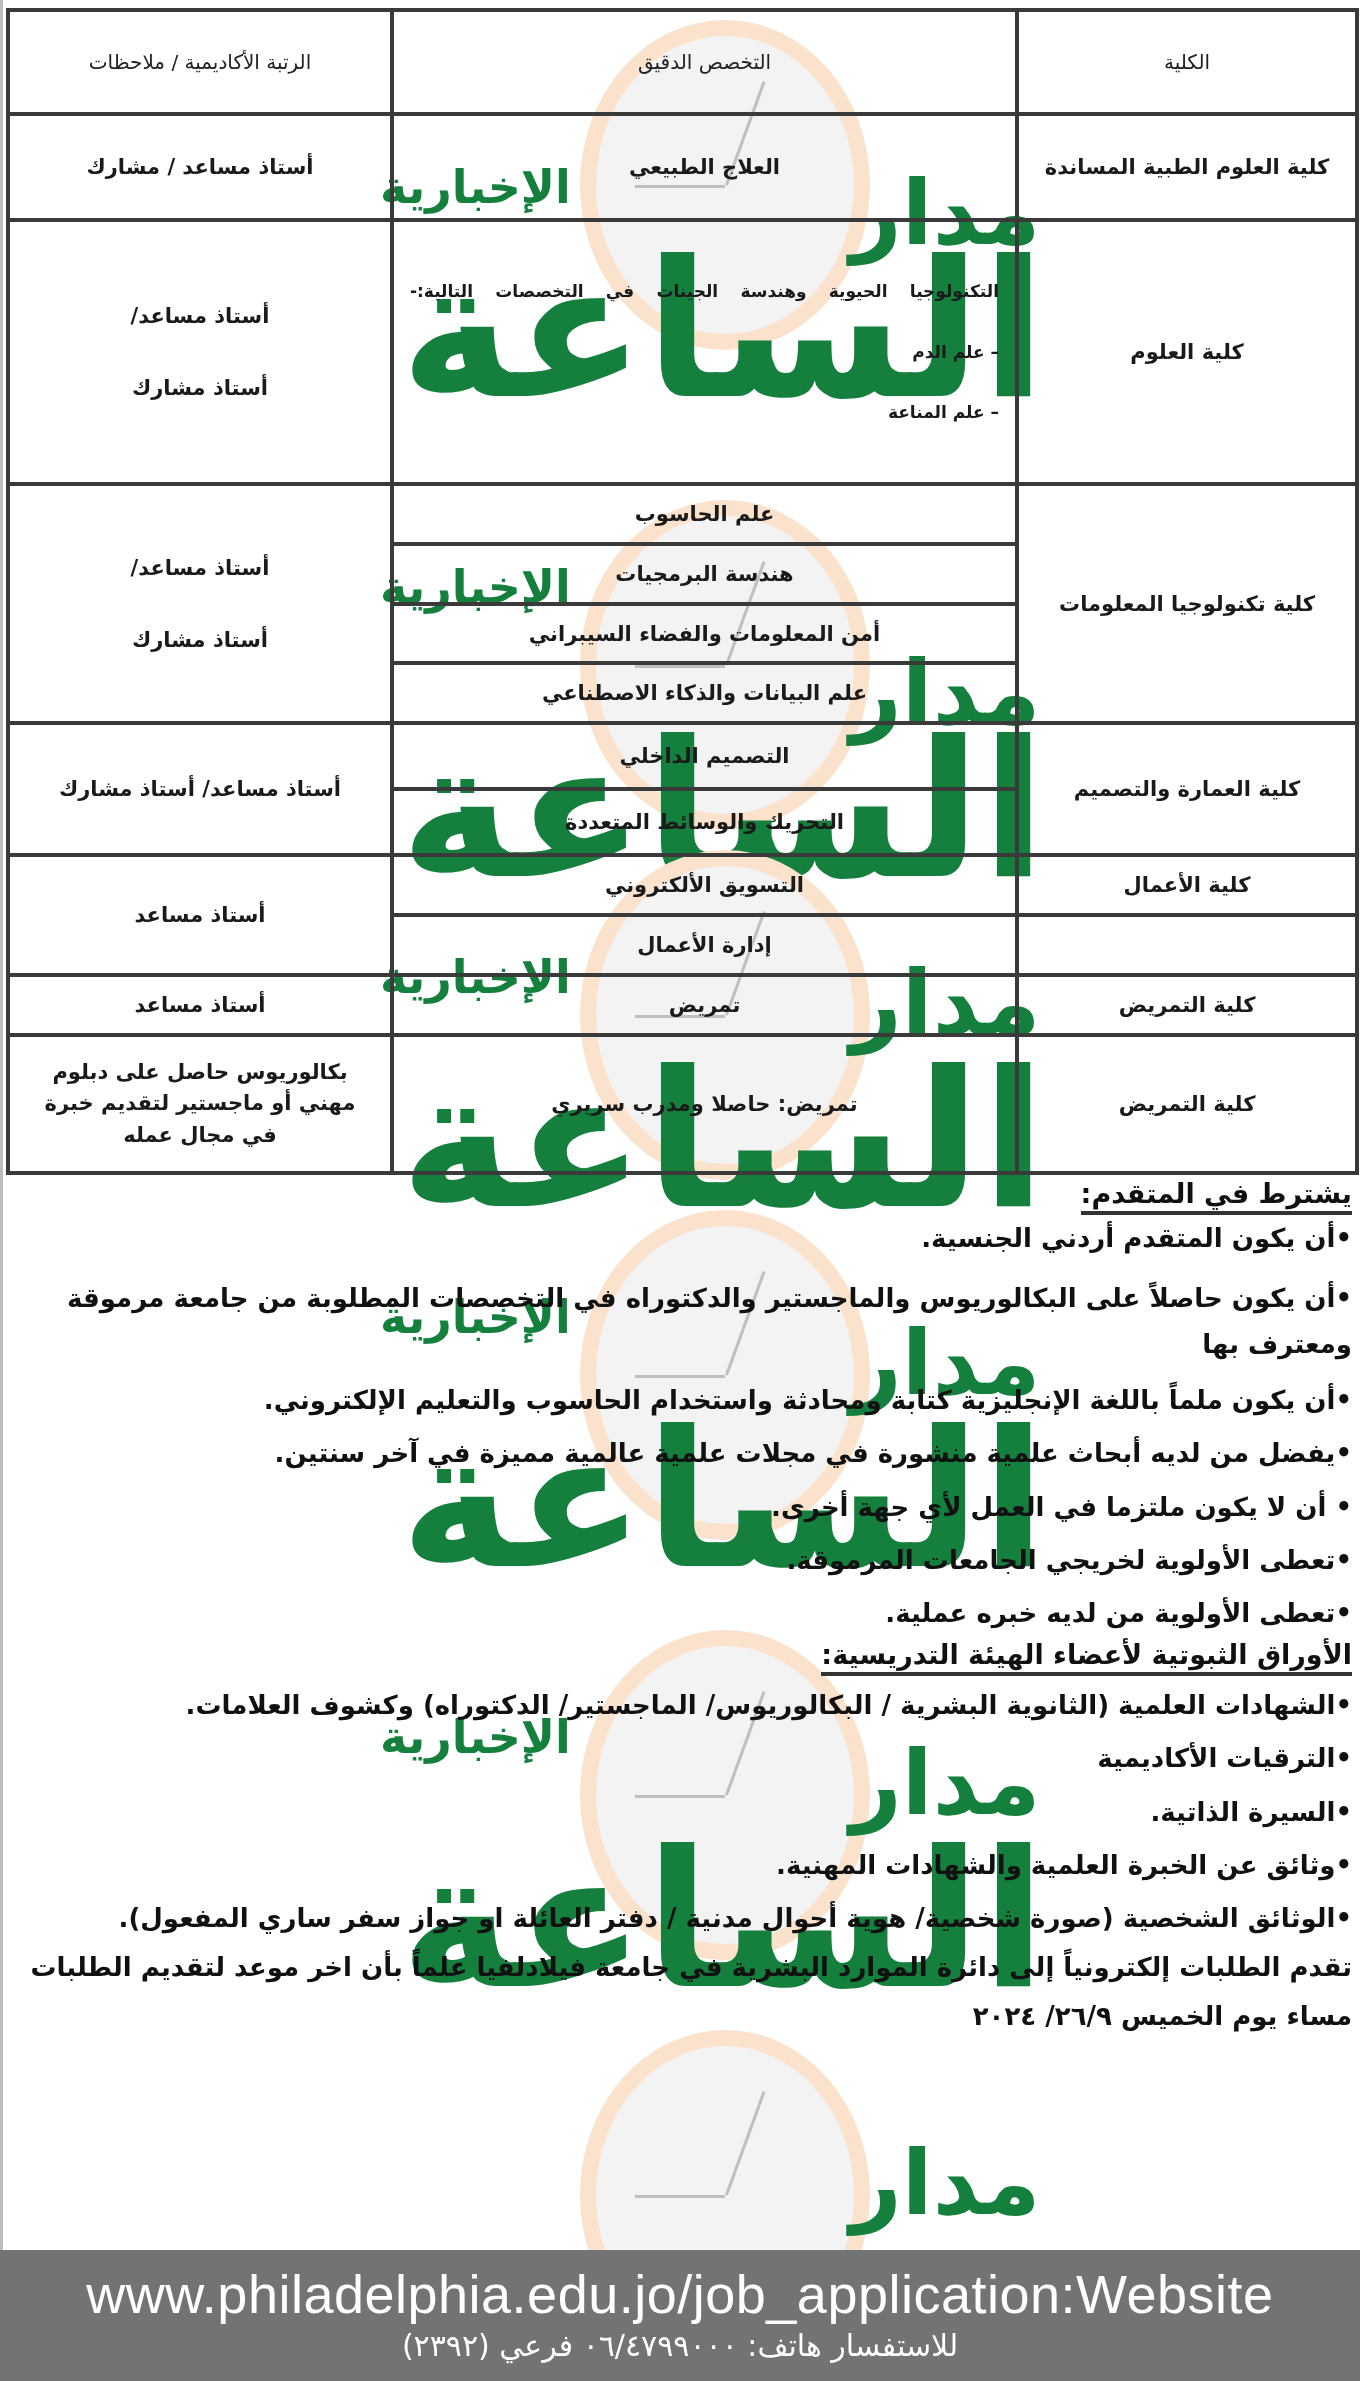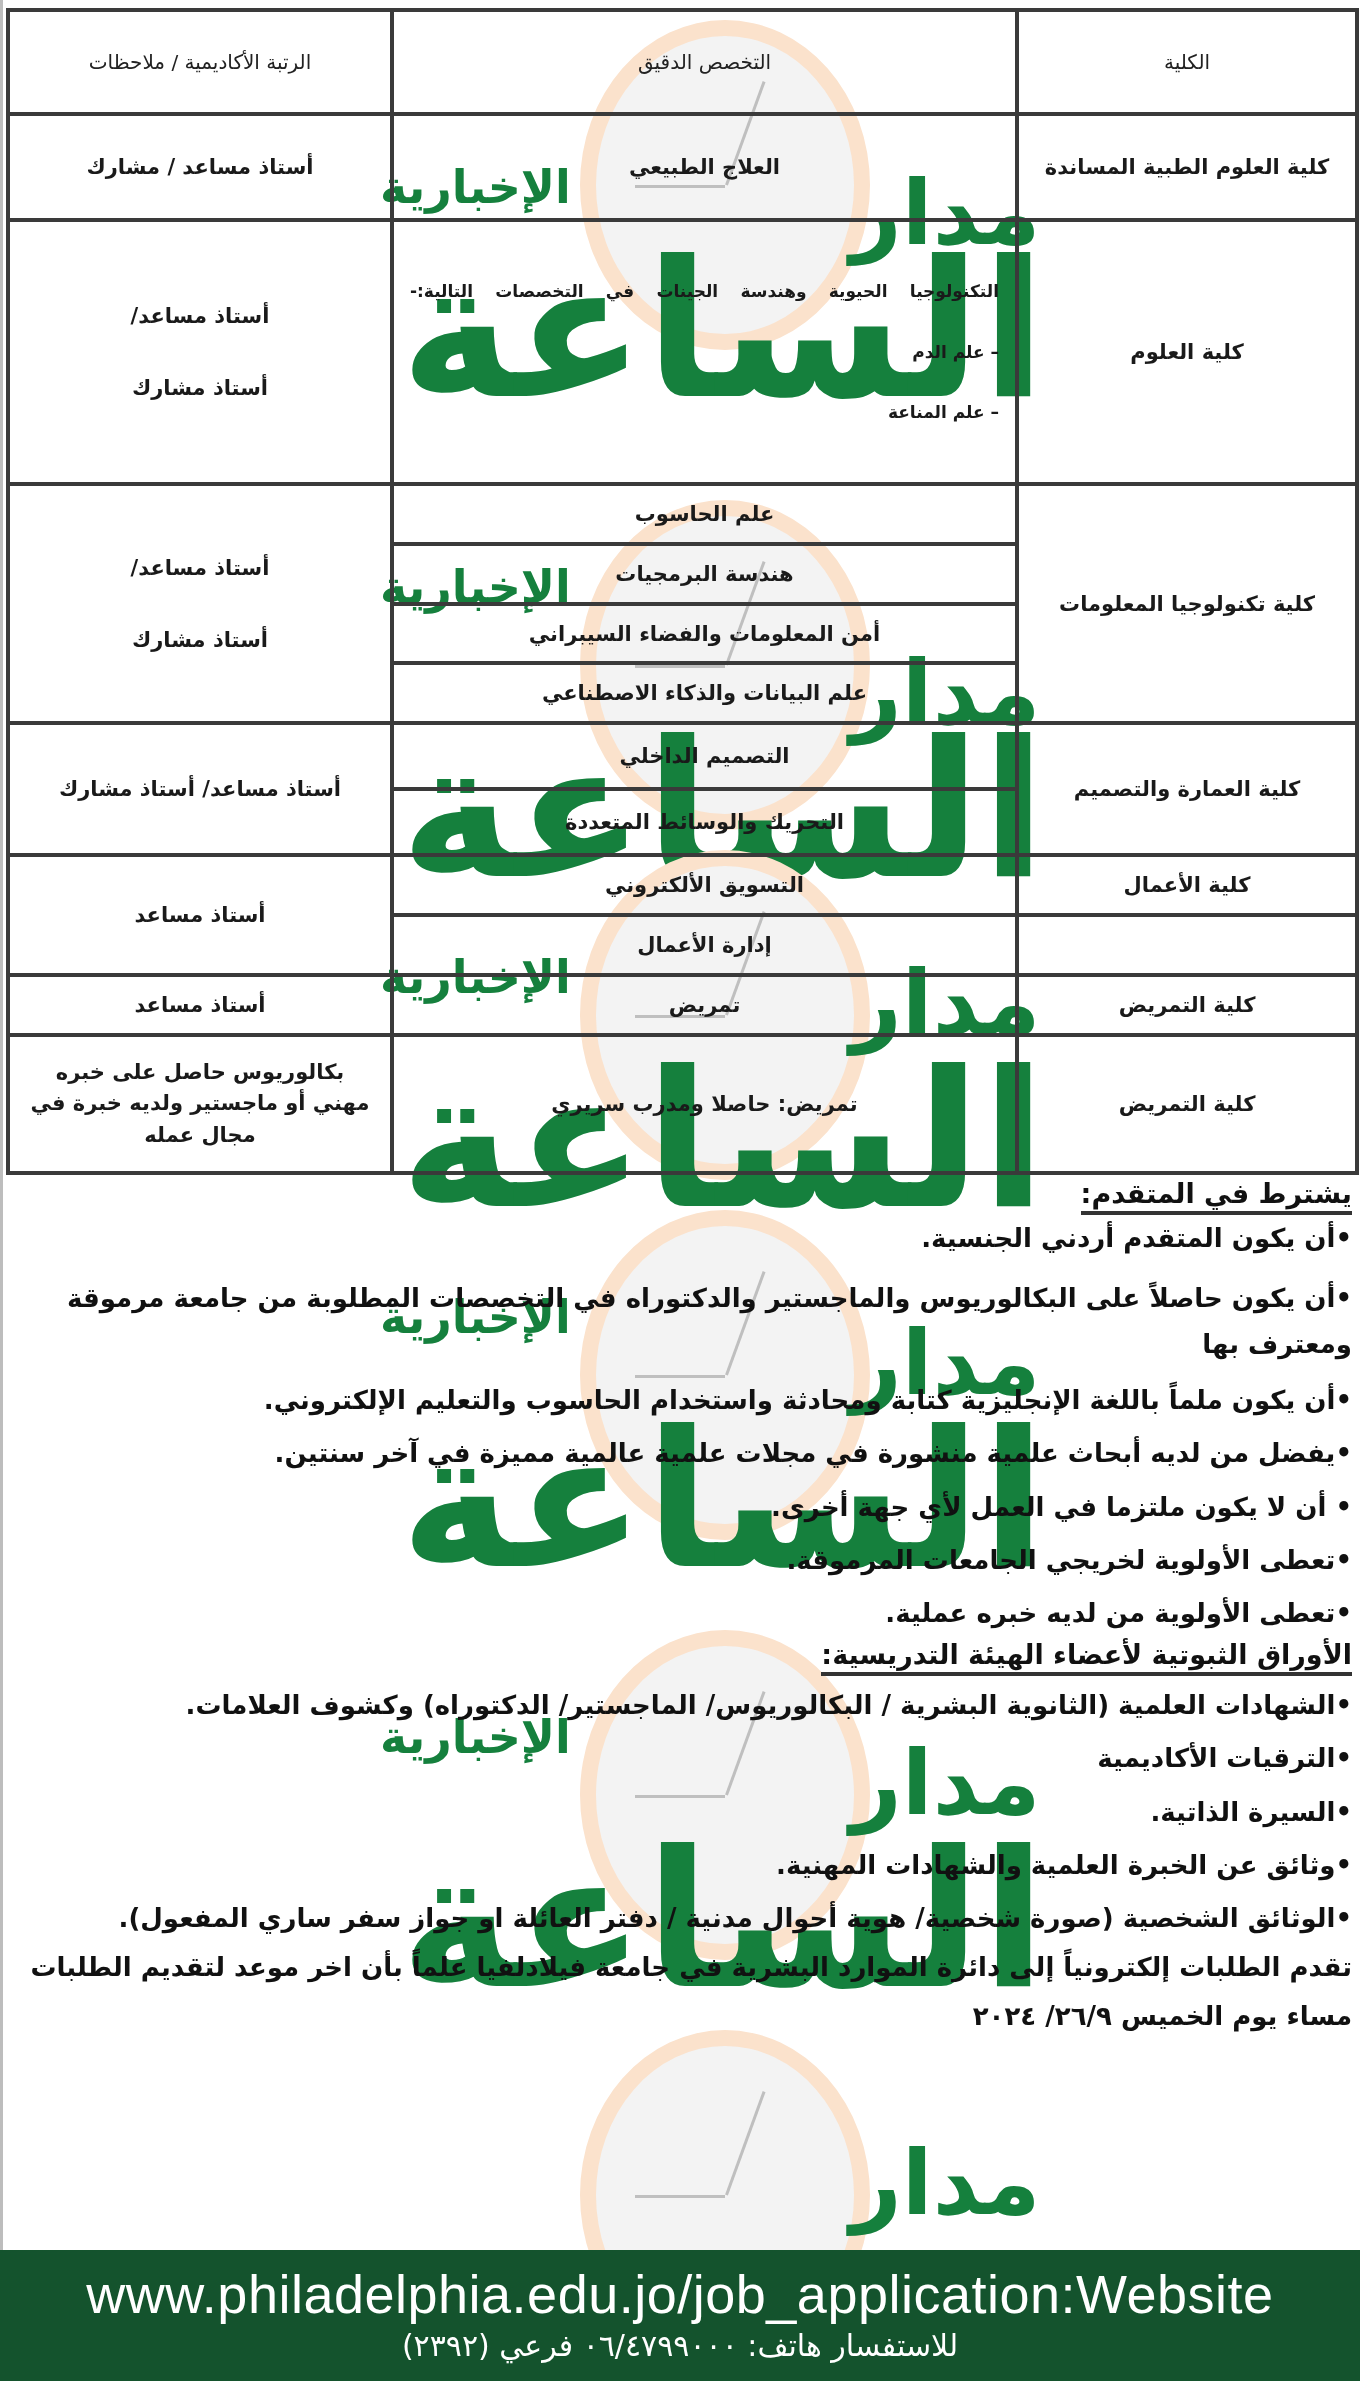--- a/index.html
+++ b/index.html
@@ -42,21 +42,21 @@
   .rank-two span + span { margin-top:48px; }
 
   
   .req { position:absolute; right:8px; left:8px; z-index:1; direction:rtl; text-align:right;
          font-family:"DejaVu Sans", sans-serif; font-weight:bold; color:#111; }
   .req .heading { font-size:27px; display:inline-block; border-bottom:4px solid #333; padding-bottom:2px; }
   .req .item { font-size:26px; line-height:1.2; }
   .req .bullet { display:inline-block; }
 
   
-  .footer { position:absolute; left:0; right:0; top:2250px; height:131px; background:#14532d; z-index:2; text-align:center; color:#fff; }
+  .footer { position:absolute; left:0; right:0; top:2250px; height:131px; background:#737373; z-index:2; text-align:center; color:#fff; }
   .footer .url { font-family:"Liberation Sans", sans-serif; font-size:54px; line-height:60px; padding-top:14px; letter-spacing:0.5px; }
   .footer .phone { font-family:"DejaVu Sans", sans-serif; font-size:30px; direction:rtl; line-height:44px; }
 </style>
 </head>
 <body>
 
 <div class="page-edge"></div>
 
 <div class="wm" style="left:380px;top:20px;width:700px;height:700px;">
   <div class="clock" style="left:200px;top:0;">
@@ -184,21 +184,21 @@
 
     <tr style="height:60px">
       <td>كلية التمريض</td>
       <td>تمريض</td>
       <td>أستاذ مساعد</td>
     </tr>
 
     <tr style="height:138px">
       <td>كلية التمريض</td>
       <td>تمريض: حاصلا ومدرب سريري</td>
-      <td style="line-height:1.5;padding:0 20px;">بكالوريوس حاصل على خبره مهني أو ماجستير ولديه خبرة في مجال عمله</td>
+      <td style="line-height:1.5;padding:0 20px;">بكالوريوس حاصل على دبلوم مهني أو ماجستير لتقديم خبرة في مجال عمله</td>
     </tr>
   </tbody>
 </table>
 
 <div class="req" style="top:1178px;">
   <div style="margin-bottom:8px;"><span class="heading">يشترط في المتقدم:</span></div>
   <div class="item" style="margin-bottom:22px;"><span class="bullet">•</span><span>أن يكون المتقدم أردني الجنسية.</span></div>
   <div class="item" style="margin-bottom:18px;line-height:1.75;"><span class="bullet">•</span><span>أن يكون حاصلاً على البكالوريوس والماجستير والدكتوراه في التخصصات المطلوبة من جامعة مرموقة ومعترف بها</span></div>
   <div class="item" style="margin-bottom:22px;"><span class="bullet">•</span><span>أن يكون ملماً باللغة الإنجليزية كتابة ومحادثة واستخدام الحاسوب والتعليم الإلكتروني.</span></div>
   <div class="item" style="margin-bottom:22px;"><span class="bullet">•</span><span>يفضل من لديه أبحاث علمية منشورة في مجلات علمية عالمية مميزة في آخر سنتين.</span></div>

